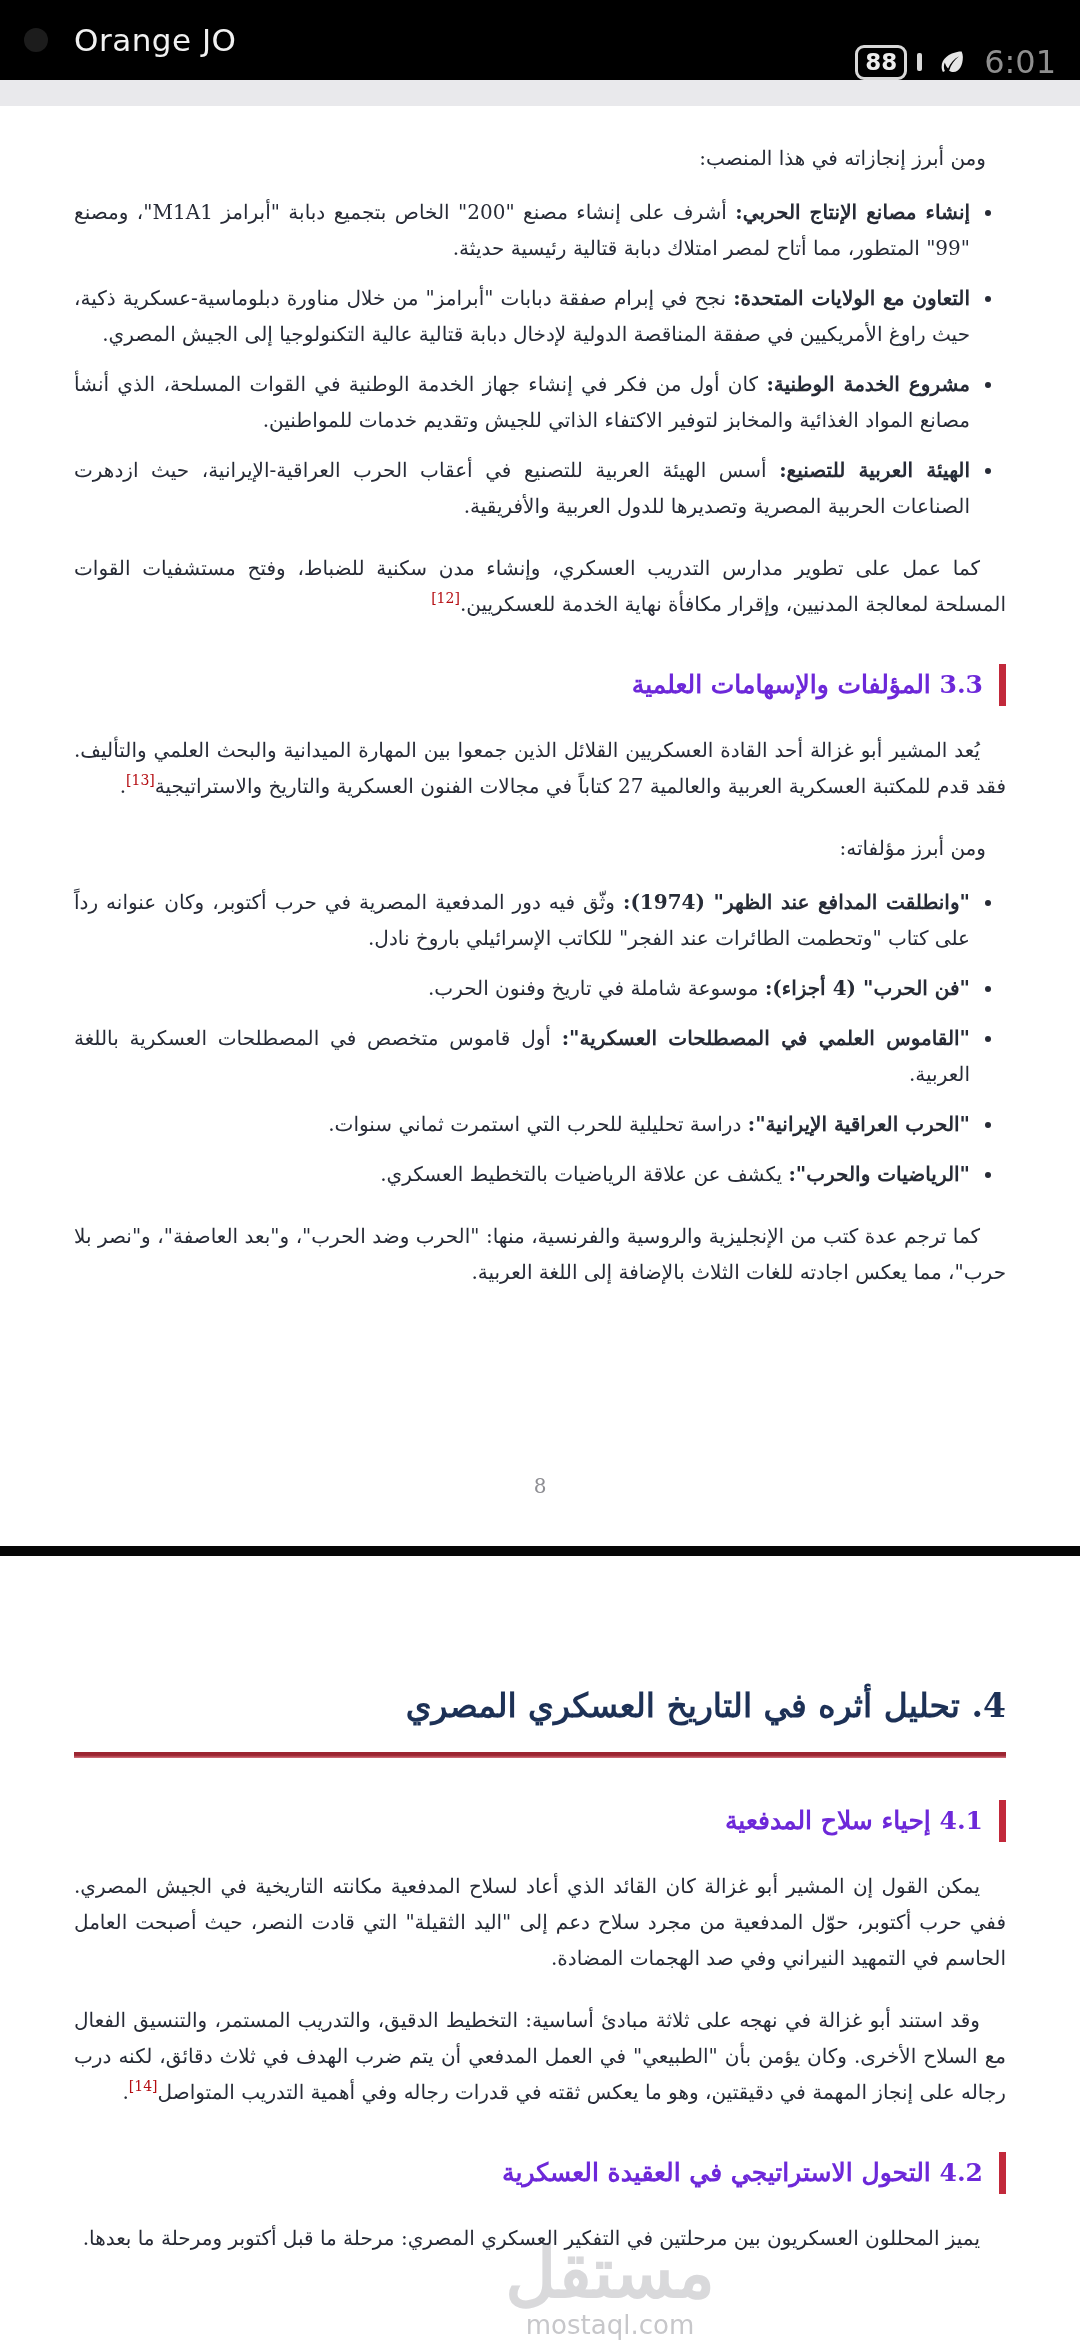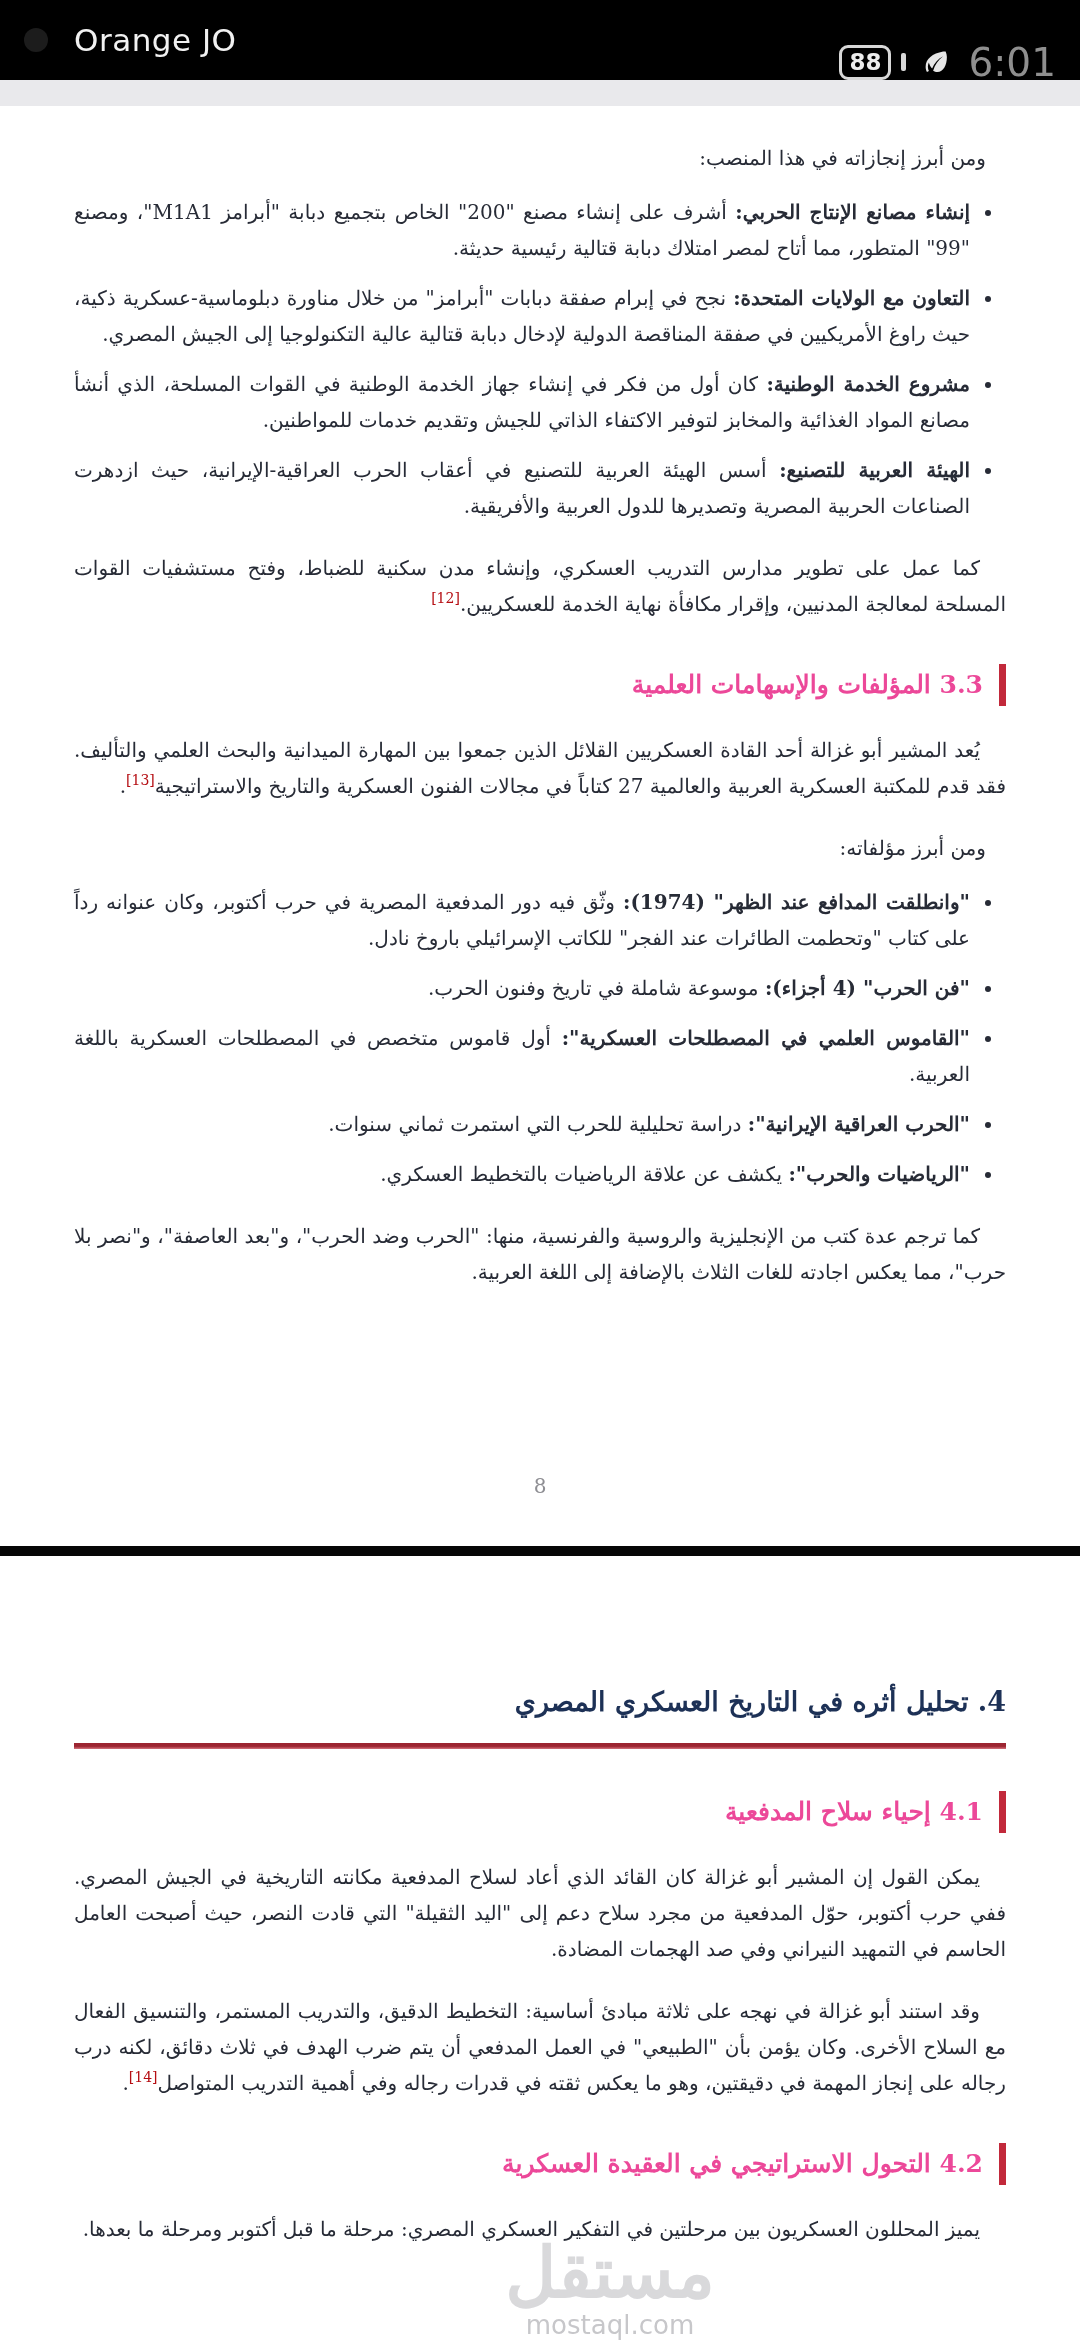--- a/index.html
+++ b/index.html
@@ -18,21 +18,21 @@
   .sb-left{ display:flex; align-items:center; gap:26px; }
   .cam-dot{ width:24px; height:24px; border-radius:50%; background:#1c1c1c; }
   .carrier{ color:#f1f1f1; font-size:31px; letter-spacing:.5px; }
   .sb-right{ display:flex; align-items:center; gap:10px;margin-top:44px; }
   .batt{
     border:3px solid #d8d8d8; border-radius:9px; color:#ececec;
     font-size:23px; font-weight:bold; padding:3px 7px; line-height:1;
   }
   .batt-nub{ width:5px; height:18px; background:#d8d8d8; border-radius:2px; }
   .leaf{ width:30px; height:30px; display:block; margin-left:4px; }
-  .time{ color:#8f8f8f; font-size:39px; margin-left:8px;text-align:right; }
+  .time{ color:#8f8f8f; font-size:32px; margin-left:8px;text-align:right; }
 
   
   .viewer{ position:absolute; inset:80px 0 0 0; }
   .page{
     position:absolute; left:0; right:0; background:#fff;
     direction:rtl; color:#272b36; font-size:20px; line-height:36px;
   }
   .page1{ top:26px; height:1440px; padding:30px 74px 0; }
   .separator{ position:absolute; top:1466px; left:0; right:0; height:10px; background:#060606; }
   .page2{ top:1476px; height:784px; padding:0 74px; }
@@ -41,24 +41,24 @@
   p.body{ text-align:justify; text-indent:26px; margin-top:26px; }
   p.lead-line{ margin-top:4px; text-indent:20px; }
   p.lead-line2{ margin-top:26px; text-indent:20px; }
   ul.doclist{ list-style:disc outside; padding-right:34px; margin-top:18px; }
   ul.doclist li{ text-align:justify; margin-bottom:14px; padding-right:2px; }
   ul.doclist li:last-child{ margin-bottom:0; }
   b.lead{ font-weight:bold; }
 
   h3.sec{
     display:flex; align-items:center; gap:16px; margin-top:42px;
-    color:#ec4899; font-size:25px; font-weight:bold; line-height:1.3;
+    color:#6d28d9; font-size:25px; font-weight:bold; line-height:1.3;
   }
   .hbar{ width:7px; height:42px; background:#c2293b; flex:0 0 auto; }
-  h2.doc-title{ margin-top:126px; color:#1d3156; font-size:27px; font-weight:bold; line-height:1.45; }
+  h2.doc-title{ margin-top:126px; color:#1d3156; font-size:33px; font-weight:bold; line-height:1.45; }
   .rule{ height:6px; margin-top:22px; background:linear-gradient(180deg,#9c2531 55%,#d4737e); }
 
   sup.cite{
     color:#b50d12; font-size:14px; vertical-align:super; line-height:0;
     direction:ltr; unicode-bidi:isolate;
   }
   .pagenum{
     position:absolute; bottom:42px; left:0; right:0; text-align:center;
     color:#8e8e93; font-size:20px; direction:ltr;
   }

